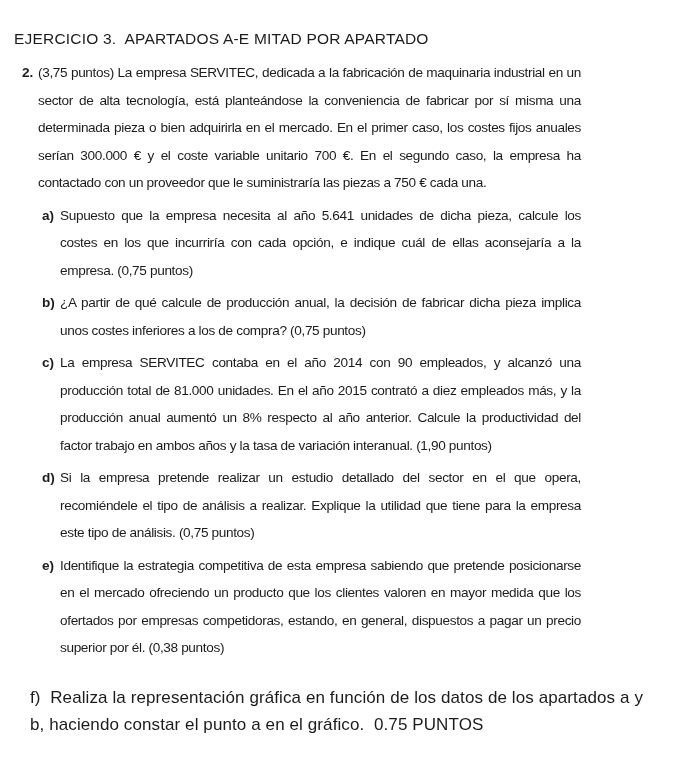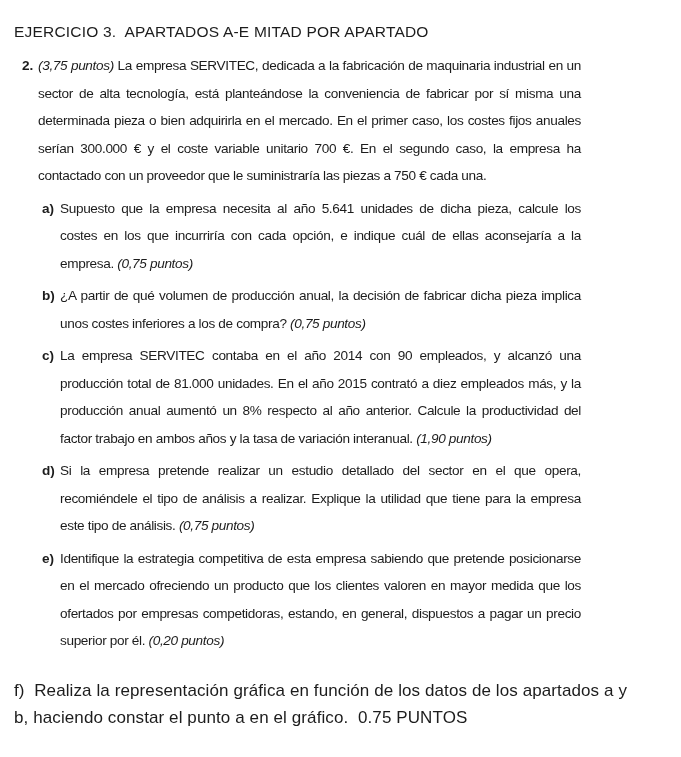--- a/index.html
+++ b/index.html
@@ -2,21 +2,21 @@
 <html><head>
 <meta charset="utf-8">
 <style>
   html, body { margin: 0; padding: 0; background: #ffffff; }
   body {
     width: 681px; height: 757px; overflow: hidden;
     font-family: "Liberation Sans", sans-serif;
     color: #1c1c1c;
     -webkit-font-smoothing: antialiased;
   }
-  .page { padding: 22px 17px 0 14px; box-sizing: border-box; width: 598px; }
+  .page { padding: 29px 17px 0 14px; box-sizing: border-box; width: 598px; }
 
   .doc-title {
     font-size: 15.5px; line-height: 20px; font-weight: 400;
     letter-spacing: 0.2px; margin: 0 0 10px 0;
     white-space: pre-wrap;
   }
 
   .exercise { margin-left: 8px; }
 
   .body-text {
@@ -24,24 +24,24 @@
     letter-spacing: -0.35px;
     text-align: justify; text-justify: inter-word;
   }
 
   .item { position: relative; padding-left: 16px; }
   .item .marker { position: absolute; left: 0; top: 0; font-weight: 700; letter-spacing: 0; }
 
   .sub-item { margin-left: 20px; padding-left: 18px; margin-top: 5px; }
   .sub-item:first-of-type { margin-top: 7px; }
 
-  .pts { font-style: italic; }
+  .pts { }
 
   .item-f {
-    margin-top: 22px; margin-left: 0;
+    margin-top: 22px; margin-left: 16px;
     font-size: 17px; line-height: 27px; letter-spacing: 0.1px;
     width: 625px; text-align: left;
     white-space: pre-wrap;
   }
 </style>
 </head>
 <body>
 
 <div class="page">
 
@@ -54,35 +54,35 @@
       <span class="pts">(3,75 puntos) </span><span>La empresa SERVITEC, dedicada a la fabricación de maquinaria industrial en un sector de alta tecnología, está planteándose la conveniencia de fabricar por sí misma una determinada pieza o bien adquirirla en el mercado. En el primer caso, los costes fijos anuales serían 300.000 € y el coste variable unitario 700 €. En el segundo caso, la empresa ha contactado con un proveedor que le suministraría las piezas a 750 € cada una.</span>
     </div>
 
     <div class="item sub-item body-text">
       <span class="marker">a)</span>
       <span>Supuesto que la empresa necesita al año 5.641 unidades de dicha pieza, calcule los costes en los que incurriría con cada opción, e indique cuál de ellas aconsejaría a la empresa. </span><span class="pts">(0,75 puntos)</span>
     </div>
 
     <div class="item sub-item body-text">
       <span class="marker">b)</span>
-      <span>¿A partir de qué volumen de producción anual, la decisión de fabricar dicha pieza implica unos costes inferiores a los de compra? </span><span class="pts">(0,75 puntos)</span>
+      <span>¿A partir de qué calcule de producción anual, la decisión de fabricar dicha pieza implica unos costes inferiores a los de compra? </span><span class="pts">(0,75 puntos)</span>
     </div>
 
     <div class="item sub-item body-text">
       <span class="marker">c)</span>
       <span>La empresa SERVITEC contaba en el año 2014 con 90 empleados, y alcanzó una producción total de 81.000 unidades. En el año 2015 contrató a diez empleados más, y la producción anual aumentó un 8% respecto al año anterior. Calcule la productividad del factor trabajo en ambos años y la tasa de variación interanual. </span><span class="pts">(1,90 puntos)</span>
     </div>
 
     <div class="item sub-item body-text">
       <span class="marker">d)</span>
       <span>Si la empresa pretende realizar un estudio detallado del sector en el que opera, recomiéndele el tipo de análisis a realizar. Explique la utilidad que tiene para la empresa este tipo de análisis. </span><span class="pts">(0,75 puntos)</span>
     </div>
 
     <div class="item sub-item body-text">
       <span class="marker">e)</span>
-      <span>Identifique la estrategia competitiva de esta empresa sabiendo que pretende posicionarse en el mercado ofreciendo un producto que los clientes valoren en mayor medida que los ofertados por empresas competidoras, estando, en general, dispuestos a pagar un precio superior por él. </span><span class="pts">(0,20 puntos)</span>
+      <span>Identifique la estrategia competitiva de esta empresa sabiendo que pretende posicionarse en el mercado ofreciendo un producto que los clientes valoren en mayor medida que los ofertados por empresas competidoras, estando, en general, dispuestos a pagar un precio superior por él. </span><span class="pts">(0,38 puntos)</span>
     </div>
 
   </div>
 
   <div class="item-f">f)  Realiza la representación gráfica en función de los datos de los apartados a y b, haciendo constar el punto a en el gráfico.  0.75 PUNTOS</div>
 
 </div>
 
 </body></html>

